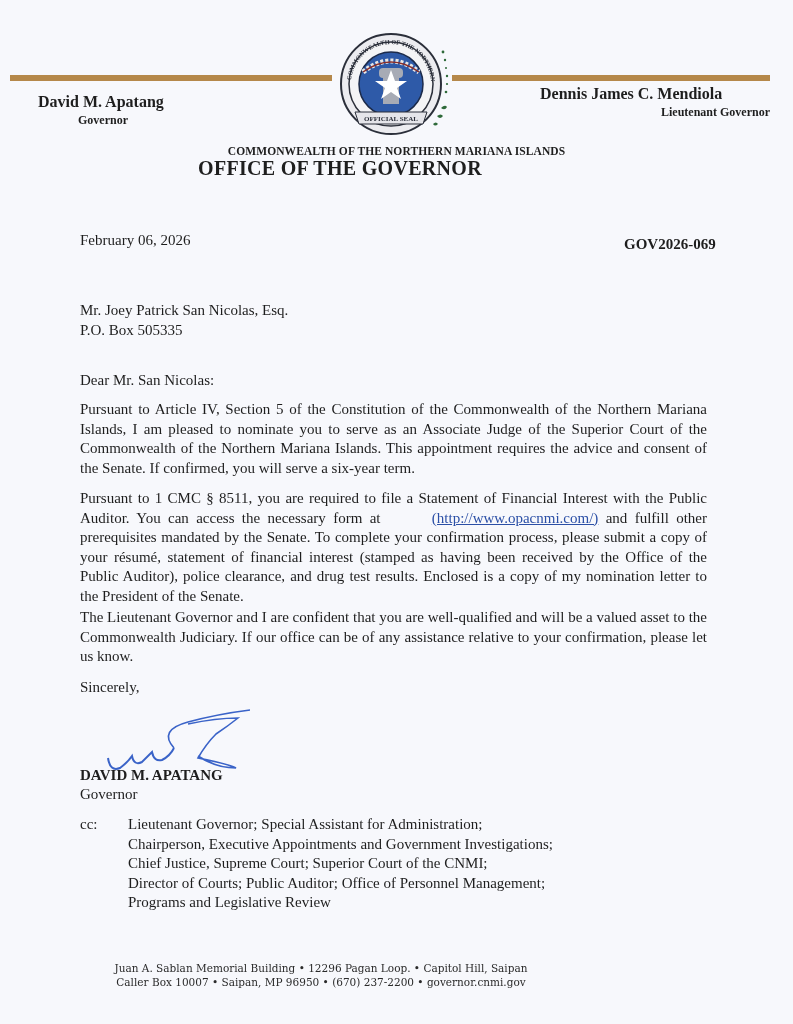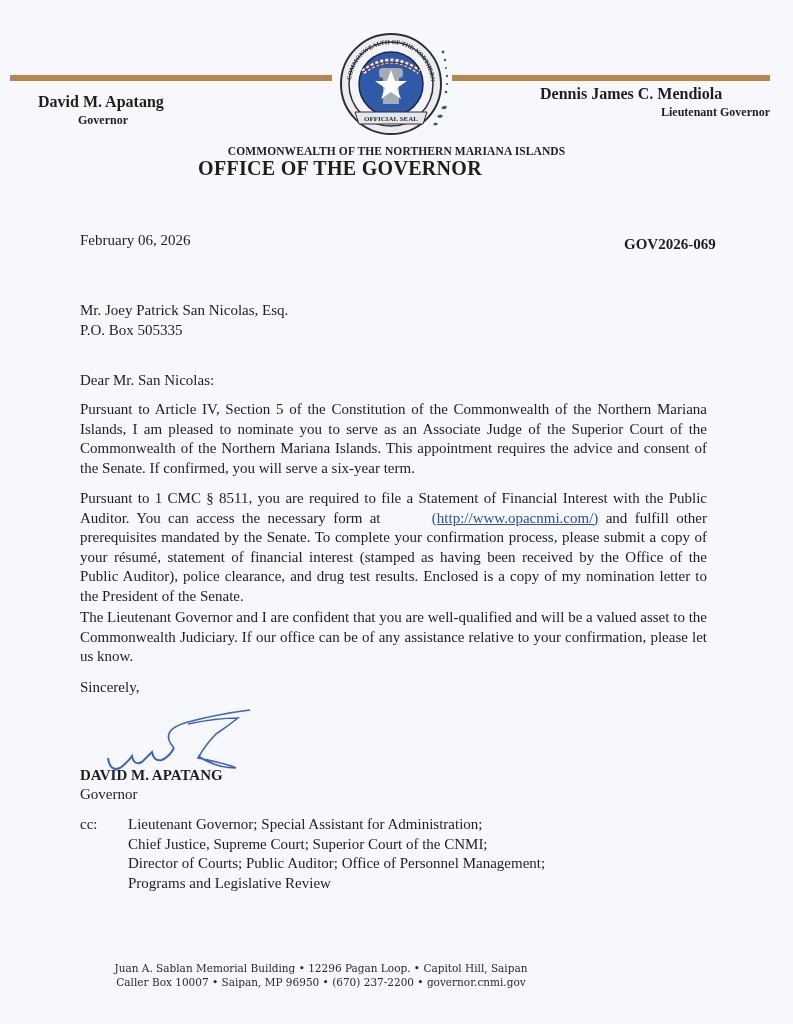--- a/index.html
+++ b/index.html
@@ -104,19 +104,20 @@
     <path d="M100 24 Q128 18 150 18 Q140 26 128 34 Q118 44 110 58 Q140 64 148 68 Q128 68 110 56" fill="none" stroke="#3a63c8" stroke-width="1.6"></path>
   </svg>
 </div>
 
 <div class="abs body-text" style="left:80px; top:766px; font-weight:bold;">DAVID M. APATANG</div>
 <div class="abs body-text" style="left:80px; top:785px;">Governor</div>
 
 <div class="abs cc-label">cc:</div>
 <div class="abs cc-list">
   <span class="line">Lieutenant Governor; Special Assistant for Administration;</span>
+  <span class="line">Chairperson, Executive Appointments and Government Investigations;</span>
   <span class="line">Chief Justice, Supreme Court; Superior Court of the CNMI;</span>
   <span class="line">Director of Courts; Public Auditor; Office of Personnel Management;</span>
   <span class="line">Programs and Legislative Review</span>
 </div>
 
 <div class="abs footer" style="top:962px;">Juan A. Sablan Memorial Building • 12296 Pagan Loop. • Capitol Hill, Saipan</div>
 <div class="abs footer" style="top:976px;">Caller Box 10007 • Saipan, MP  96950 • (670) 237-2200 • governor.cnmi.gov</div>
 
 </body></html>

